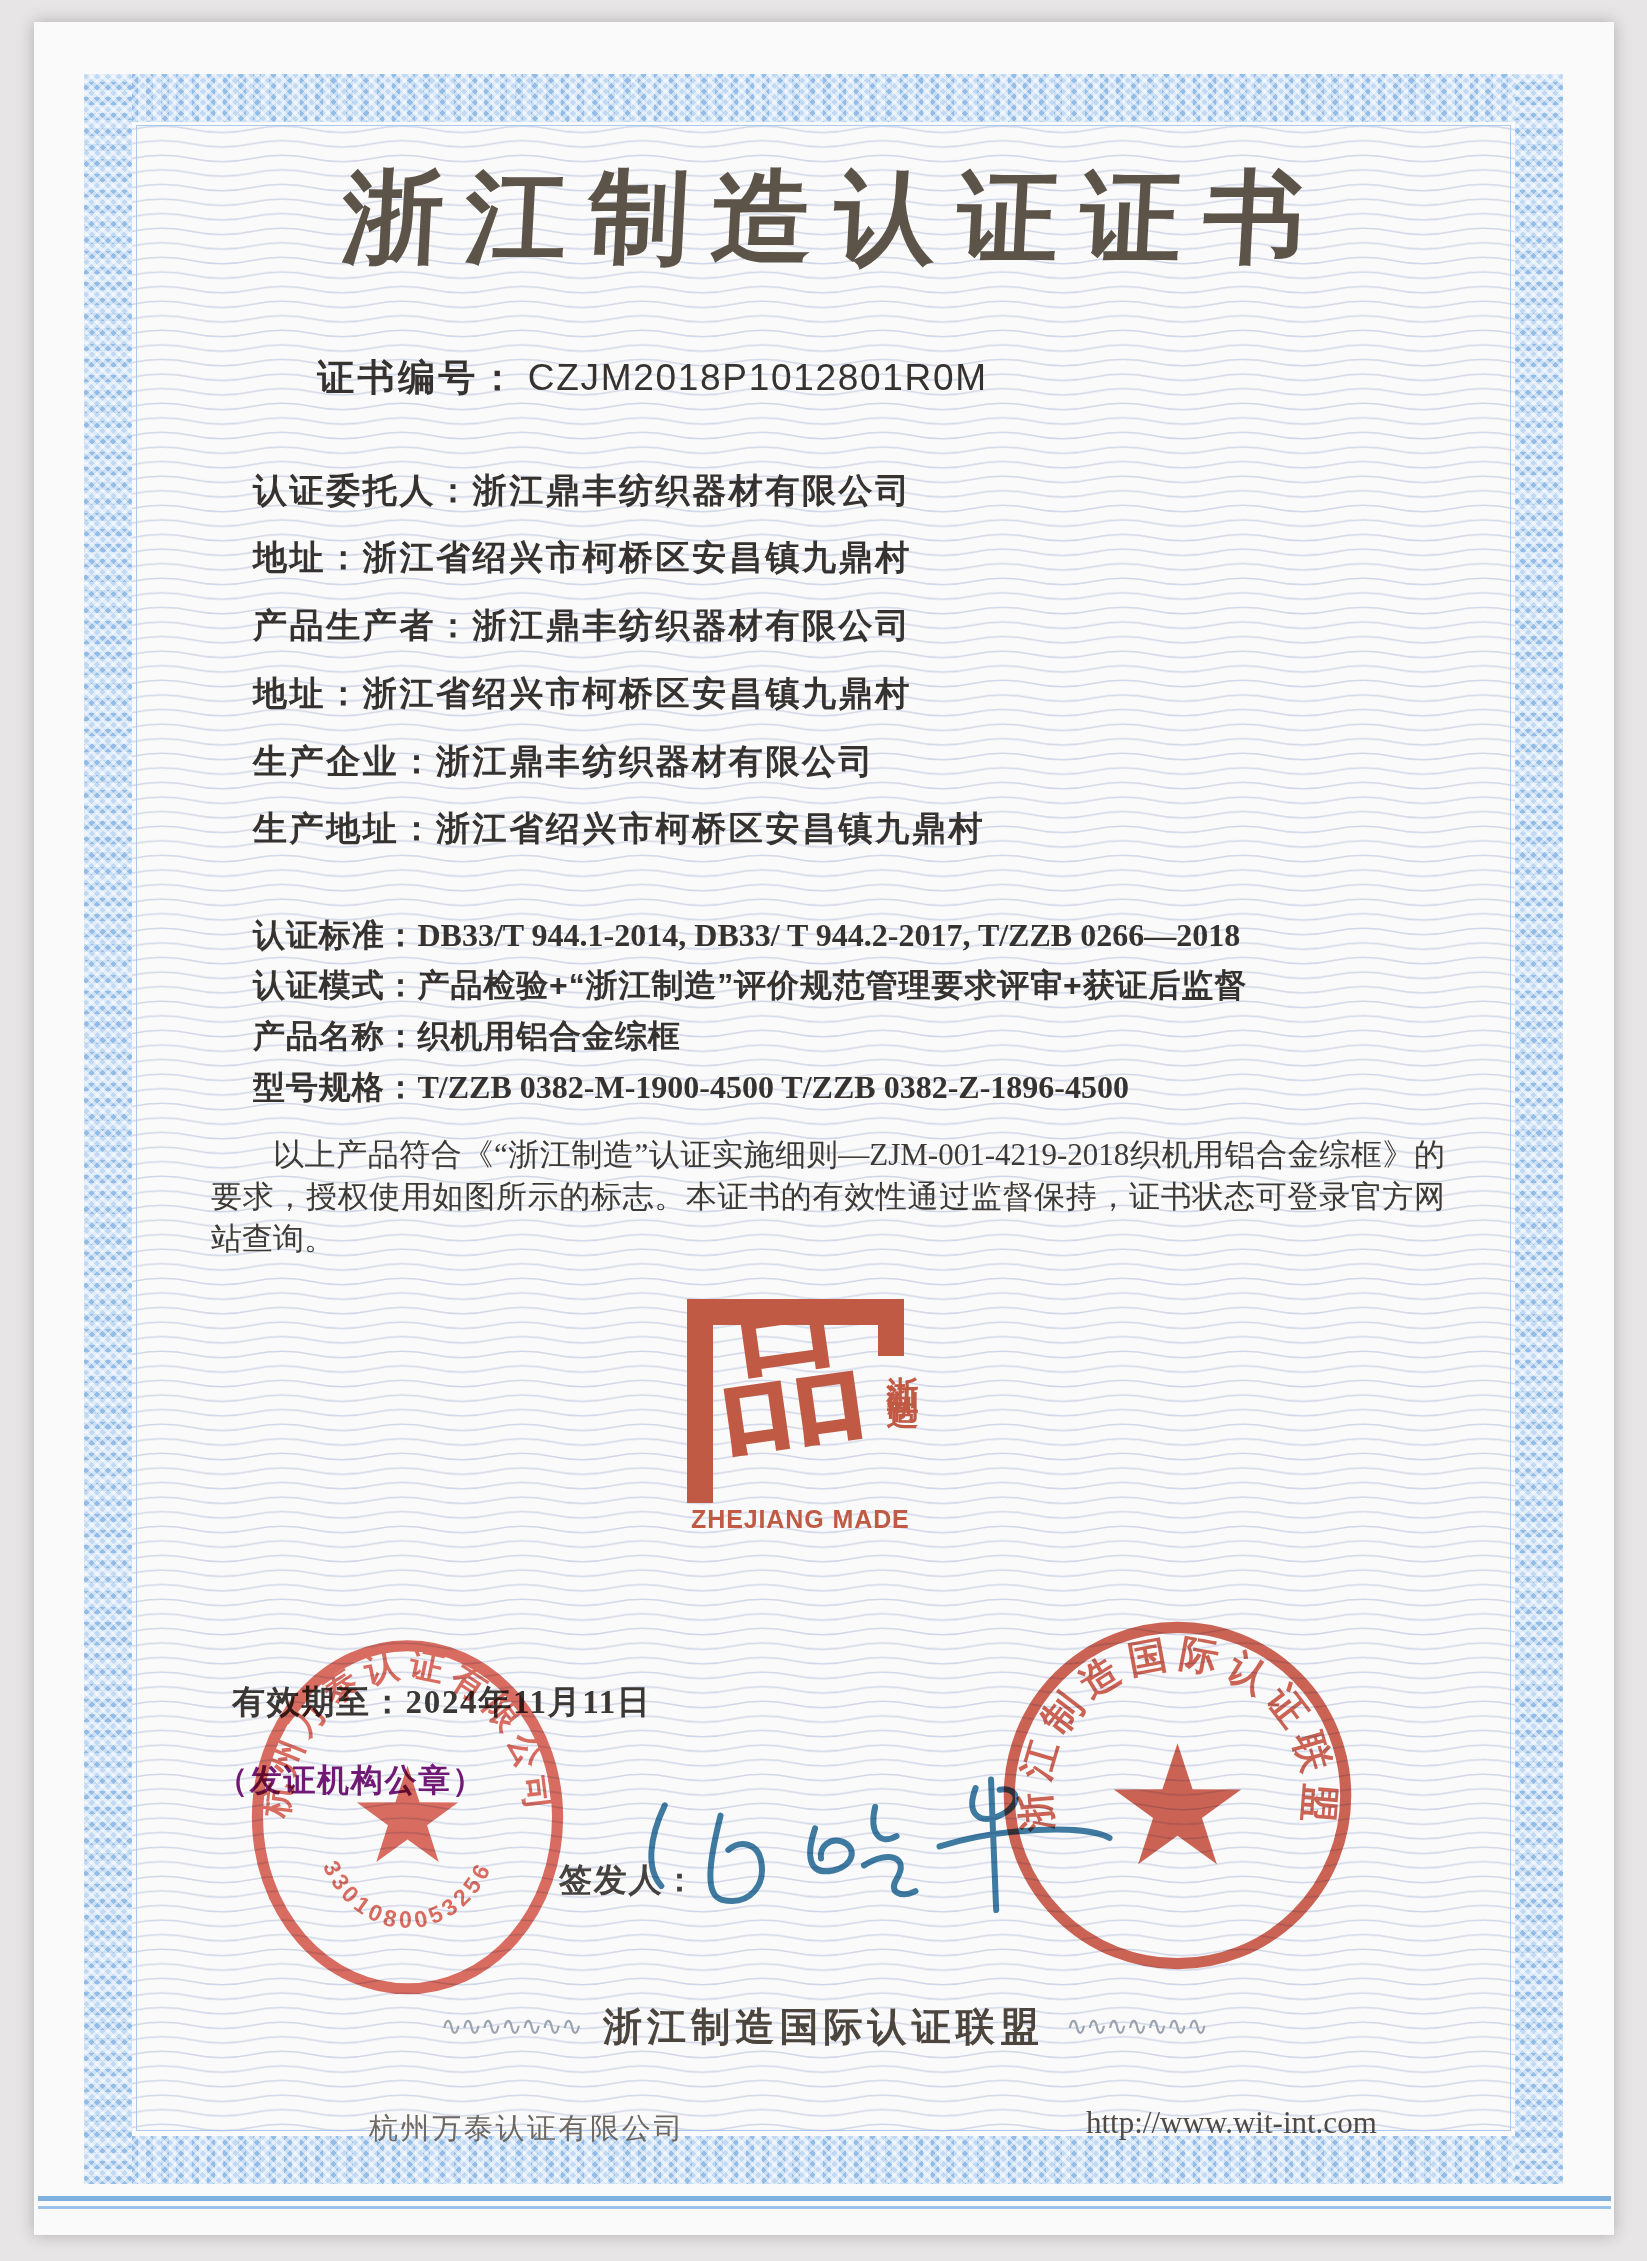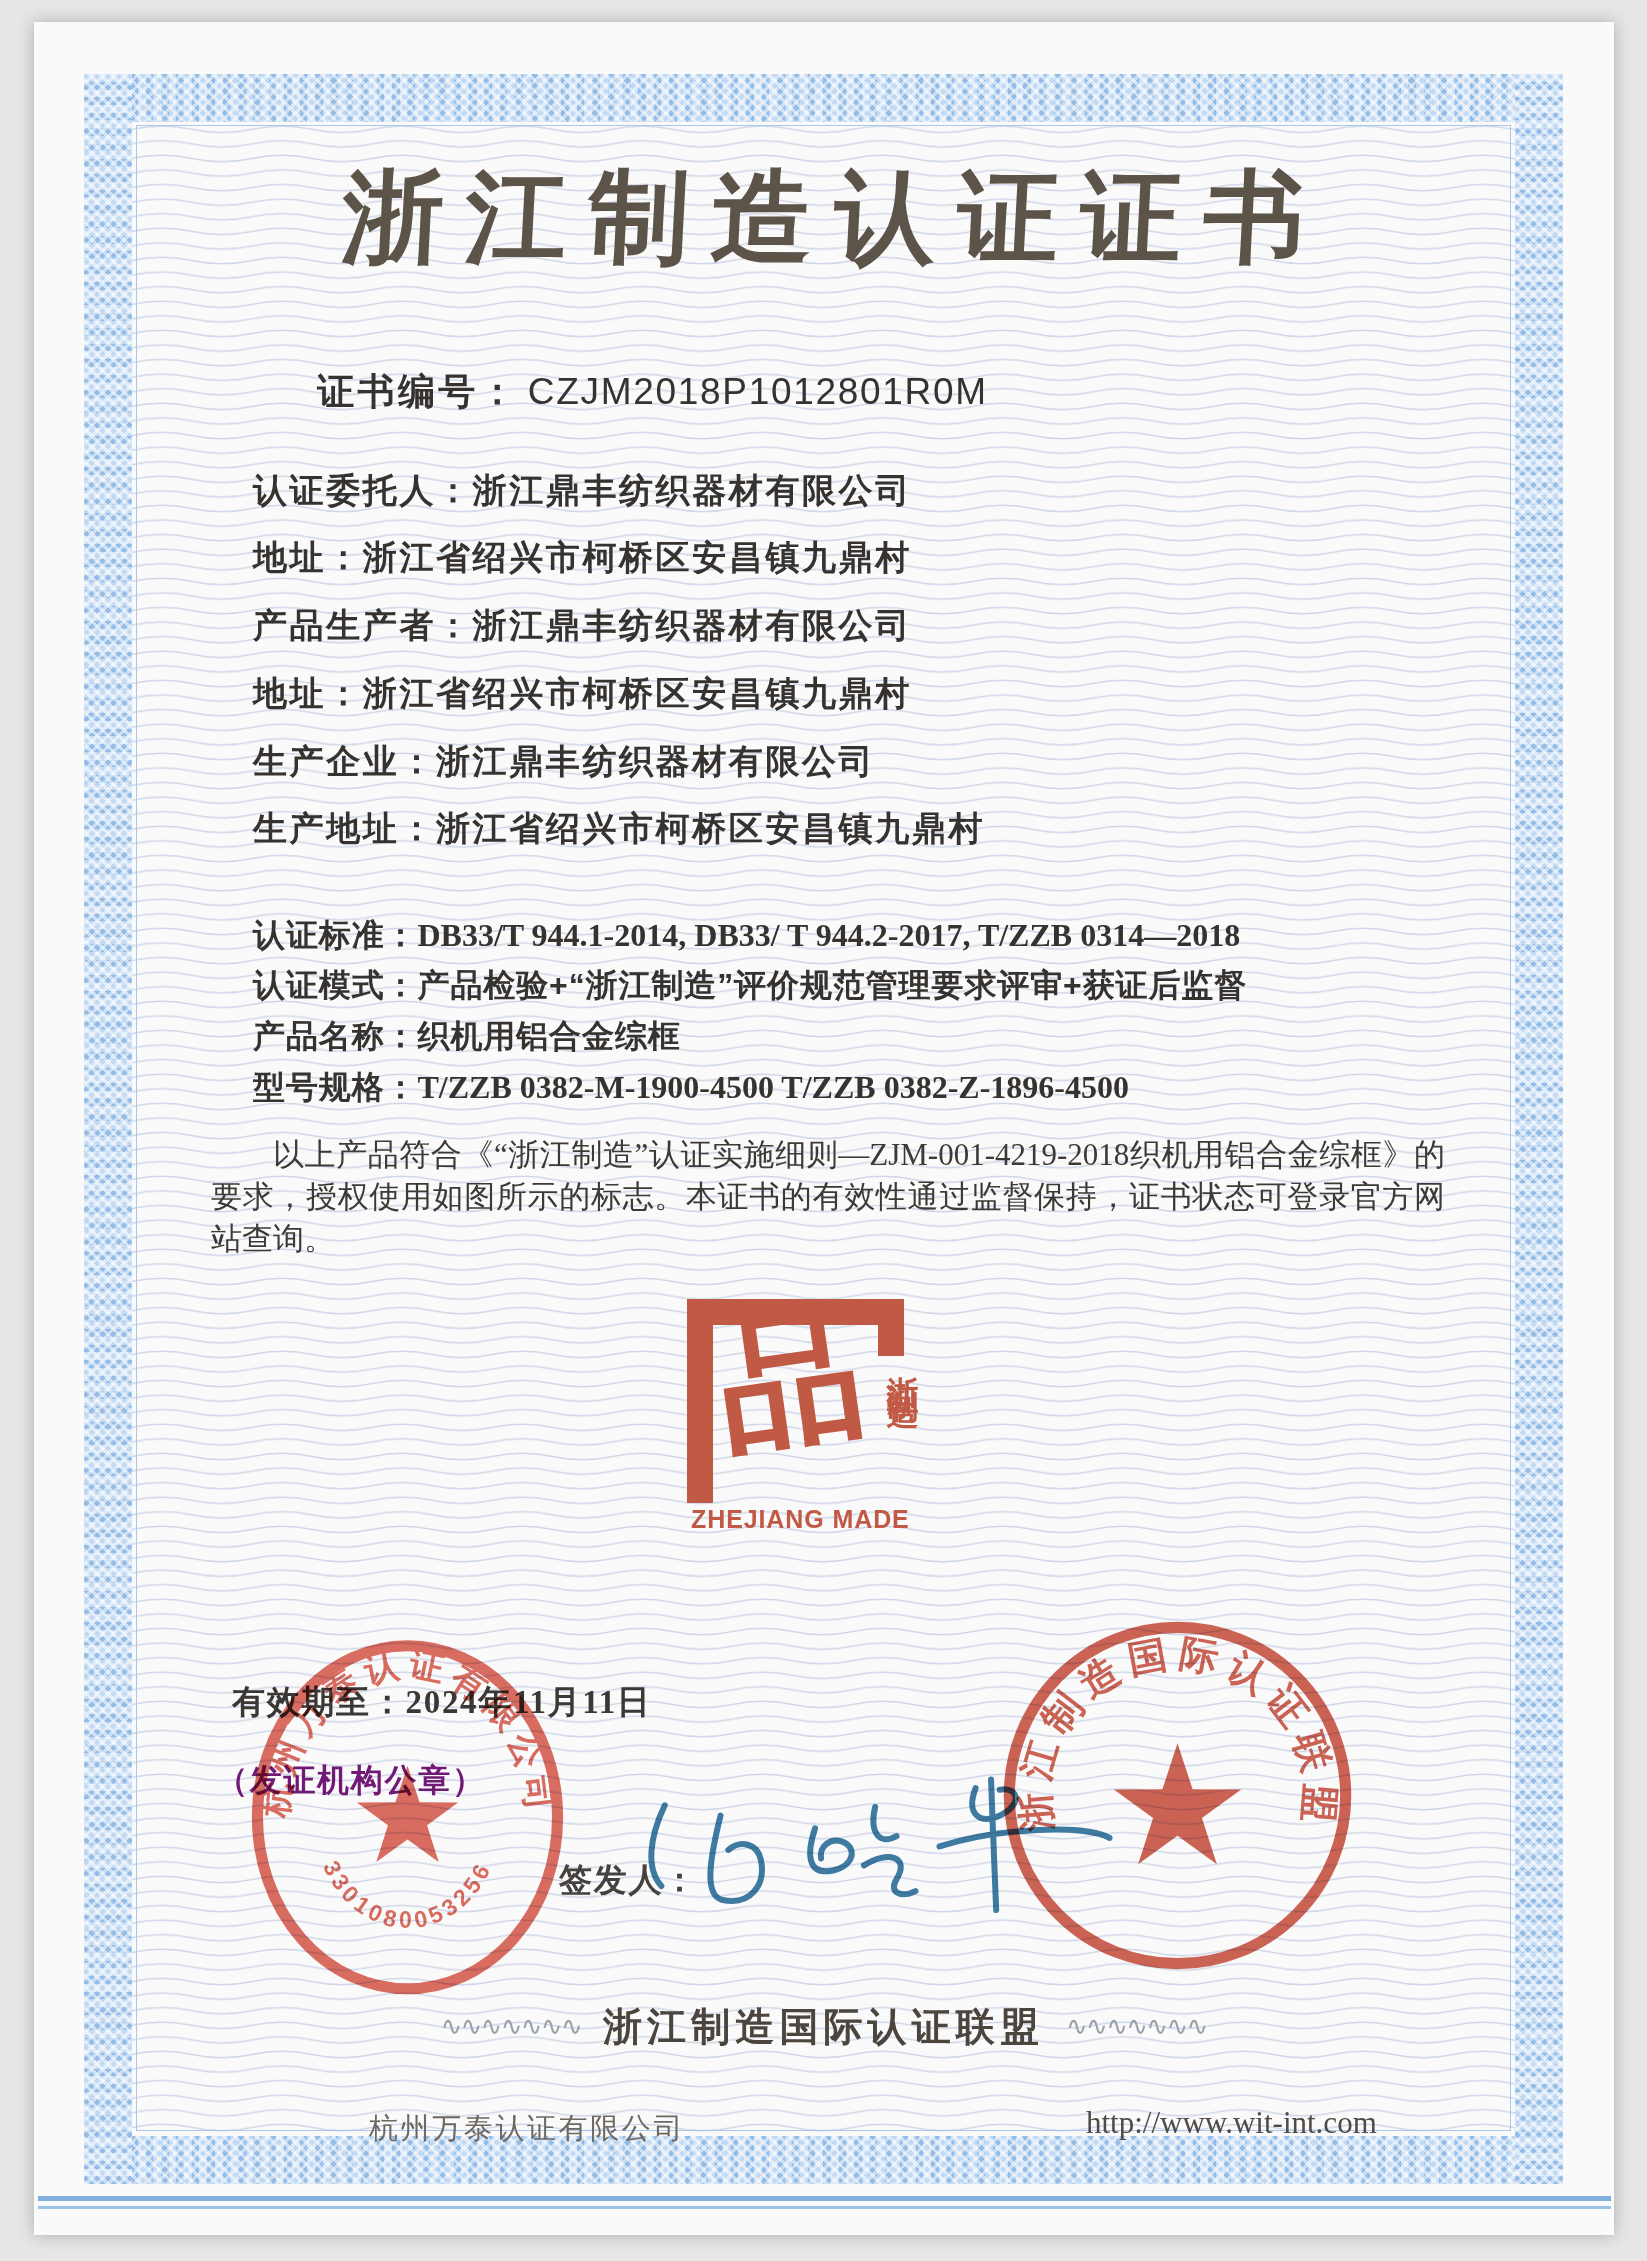--- a/index.html
+++ b/index.html
@@ -23,21 +23,21 @@
   .inner-line{position:absolute;left:136px;top:125px;width:1373px;height:2004px;
               border:1.7px solid #a9c8ec;}
   .rule1{position:absolute;left:38px;top:2196px;width:1573px;height:5.1px;background:#7fb0de;}
   .rule2{position:absolute;left:38px;top:2206px;width:1573px;height:2.6px;background:#9cc2e8;}
   .wavebg{position:absolute;left:132px;top:122px;width:1383px;height:2011px;opacity:.65;}
   .song{font-family:"Liberation Serif",serif;}
 
   .title{position:absolute;left:0;top:151px;width:1647px;text-align:center;
          font-family:"Liberation Serif",serif;font-weight:700;font-size:101px;
          letter-spacing:22px;text-indent:22px;color:#5c5449;transform:skewX(-3deg);}
-  .certno{position:absolute;left:0;top:353px;width:1305px;text-align:center;font-size:37px;color:#353230;margin-top:14px;}
+  .certno{position:absolute;left:0;top:353px;width:1305px;text-align:center;font-size:37px;color:#353230;}
   .certno .lbl{font-weight:700;letter-spacing:3.4px;}
   .certno .val{font-weight:500;letter-spacing:1.7px;margin-left:8.6px;}
 
   .fline{position:absolute;left:253px;font-size:34px;font-weight:700;letter-spacing:2.6px;color:#35322f;white-space:nowrap;}
   .sline{position:absolute;left:253px;font-size:32px;font-weight:700;letter-spacing:0.9px;color:#35322f;white-space:nowrap;}
   .sline .val.song{font-weight:700;letter-spacing:0;}
 
   .para{position:absolute;left:211px;top:1134px;width:1234px;font-family:"Liberation Serif",serif;
         font-size:31px;line-height:42px;color:#3d3a36;text-align:justify;text-indent:2em;}
 
@@ -112,21 +112,21 @@
     <span>地址：</span><span>浙江省绍兴市柯桥区安昌镇九鼎村</span>
   </div>
   <div class="fline" style="top:806px">
     <span>生产地址：</span><span>浙江省绍兴市柯桥区安昌镇九鼎村</span>
   </div>
   <div class="fline" style="top:739px">
     <span>生产企业：</span><span>浙江鼎丰纺织器材有限公司</span>
   </div>
 
   <div class="sline" style="top:914px">
-    <span>认证标准：</span><span class="val song">DB33/T 944.1-2014, DB33/ T 944.2-2017, T/ZZB 0314—2018</span>
+    <span>认证标准：</span><span class="val song">DB33/T 944.1-2014, DB33/ T 944.2-2017, T/ZZB 0266—2018</span>
   </div>
   <div class="sline" style="top:1015px">
     <span>产品名称：</span><span>织机用铝合金综框</span>
   </div>
   <div class="sline" style="top:964px">
     <span>认证模式：</span><span>产品检验+“浙江制造”评价规范管理要求评审+获证后监督</span>
   </div>
   <div class="sline" style="top:1066px">
     <span>型号规格：</span><span class="val song">T/ZZB 0382-M-1900-4500 T/ZZB 0382-Z-1896-4500</span>
   </div>

